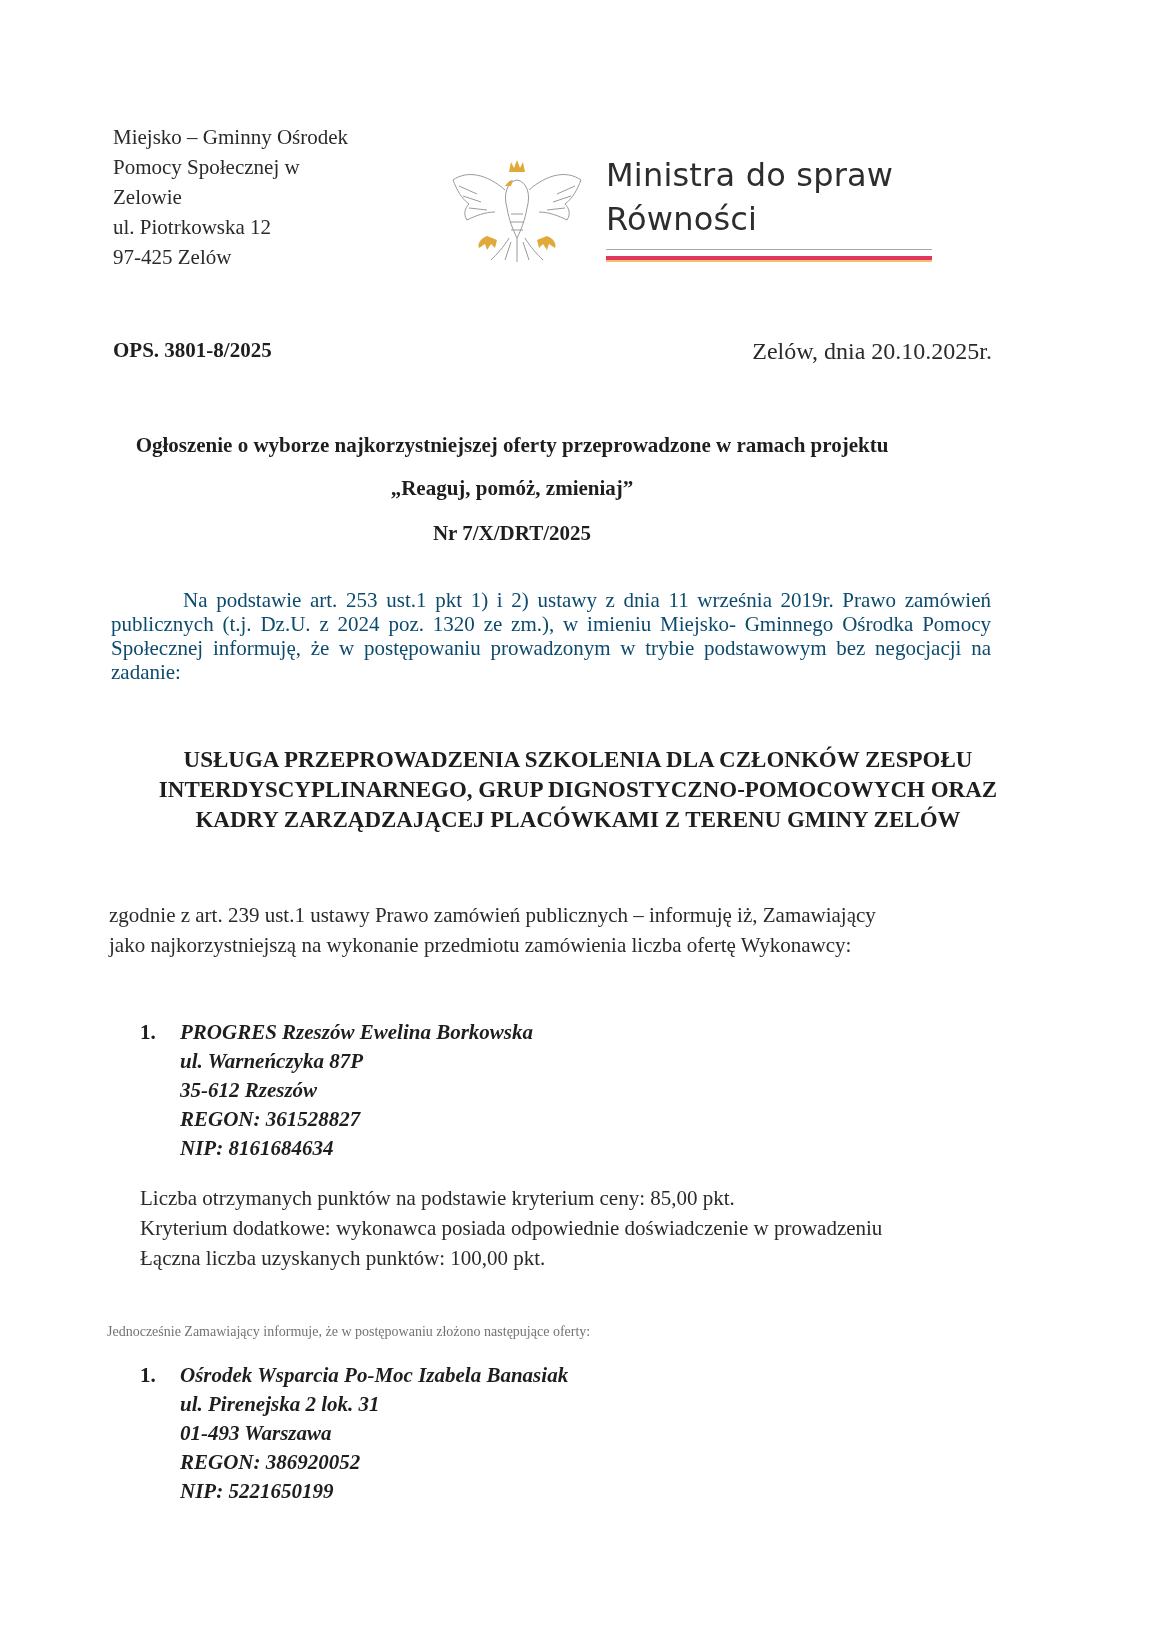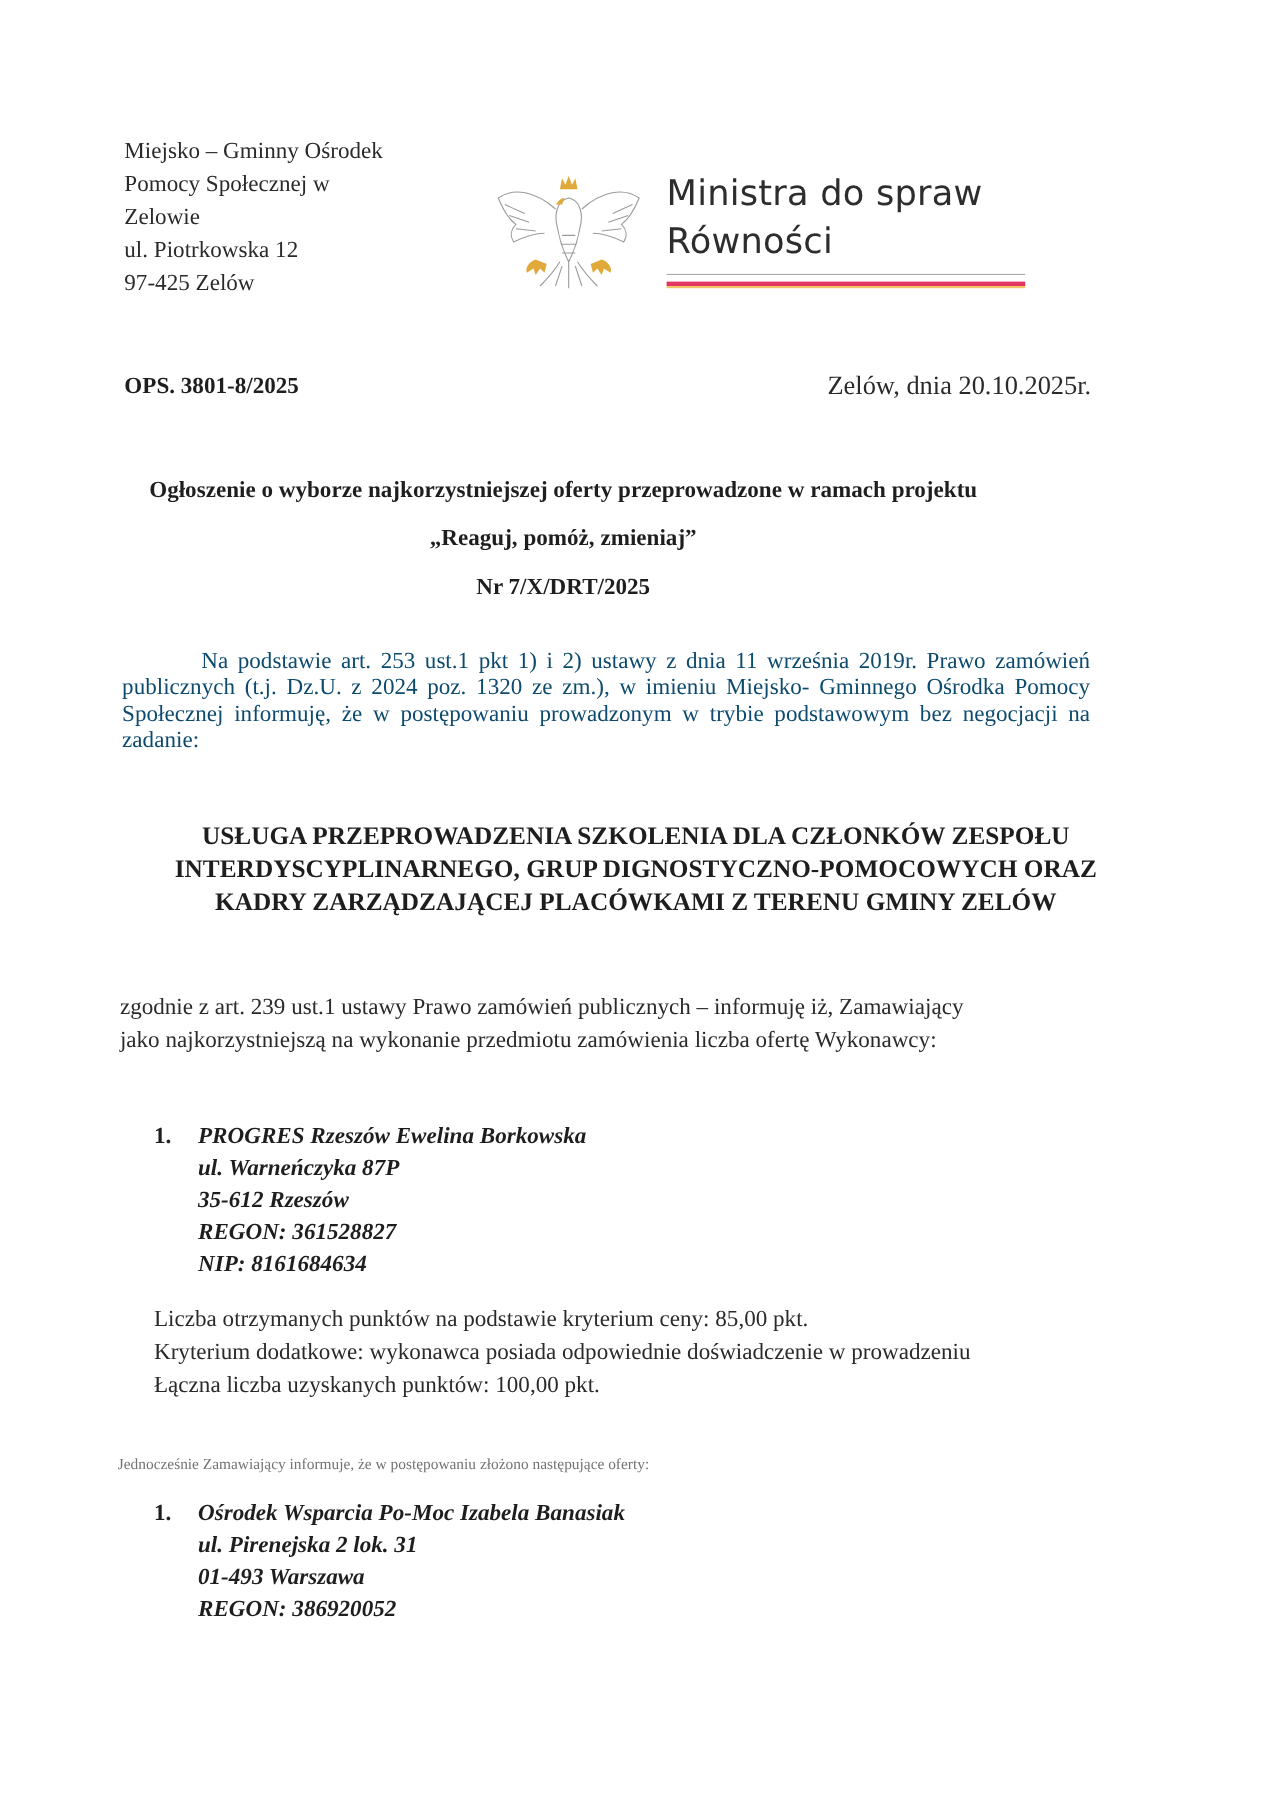--- a/index.html
+++ b/index.html
@@ -141,14 +141,15 @@
 
 <div class="also">Jednocześnie Zamawiający informuje, że w postępowaniu złożono następujące oferty:</div>
 
 <div class="list list2">
   <span class="num">1.</span>
   <div class="lines">
     <div>Ośrodek Wsparcia Po-Moc Izabela Banasiak</div>
     <div>ul. Pirenejska 2 lok. 31</div>
     <div>01-493 Warszawa</div>
     <div>REGON: 386920052</div>
+    <div>NIP: 5221650199</div>
   </div>
 </div>
 
 </body></html>

